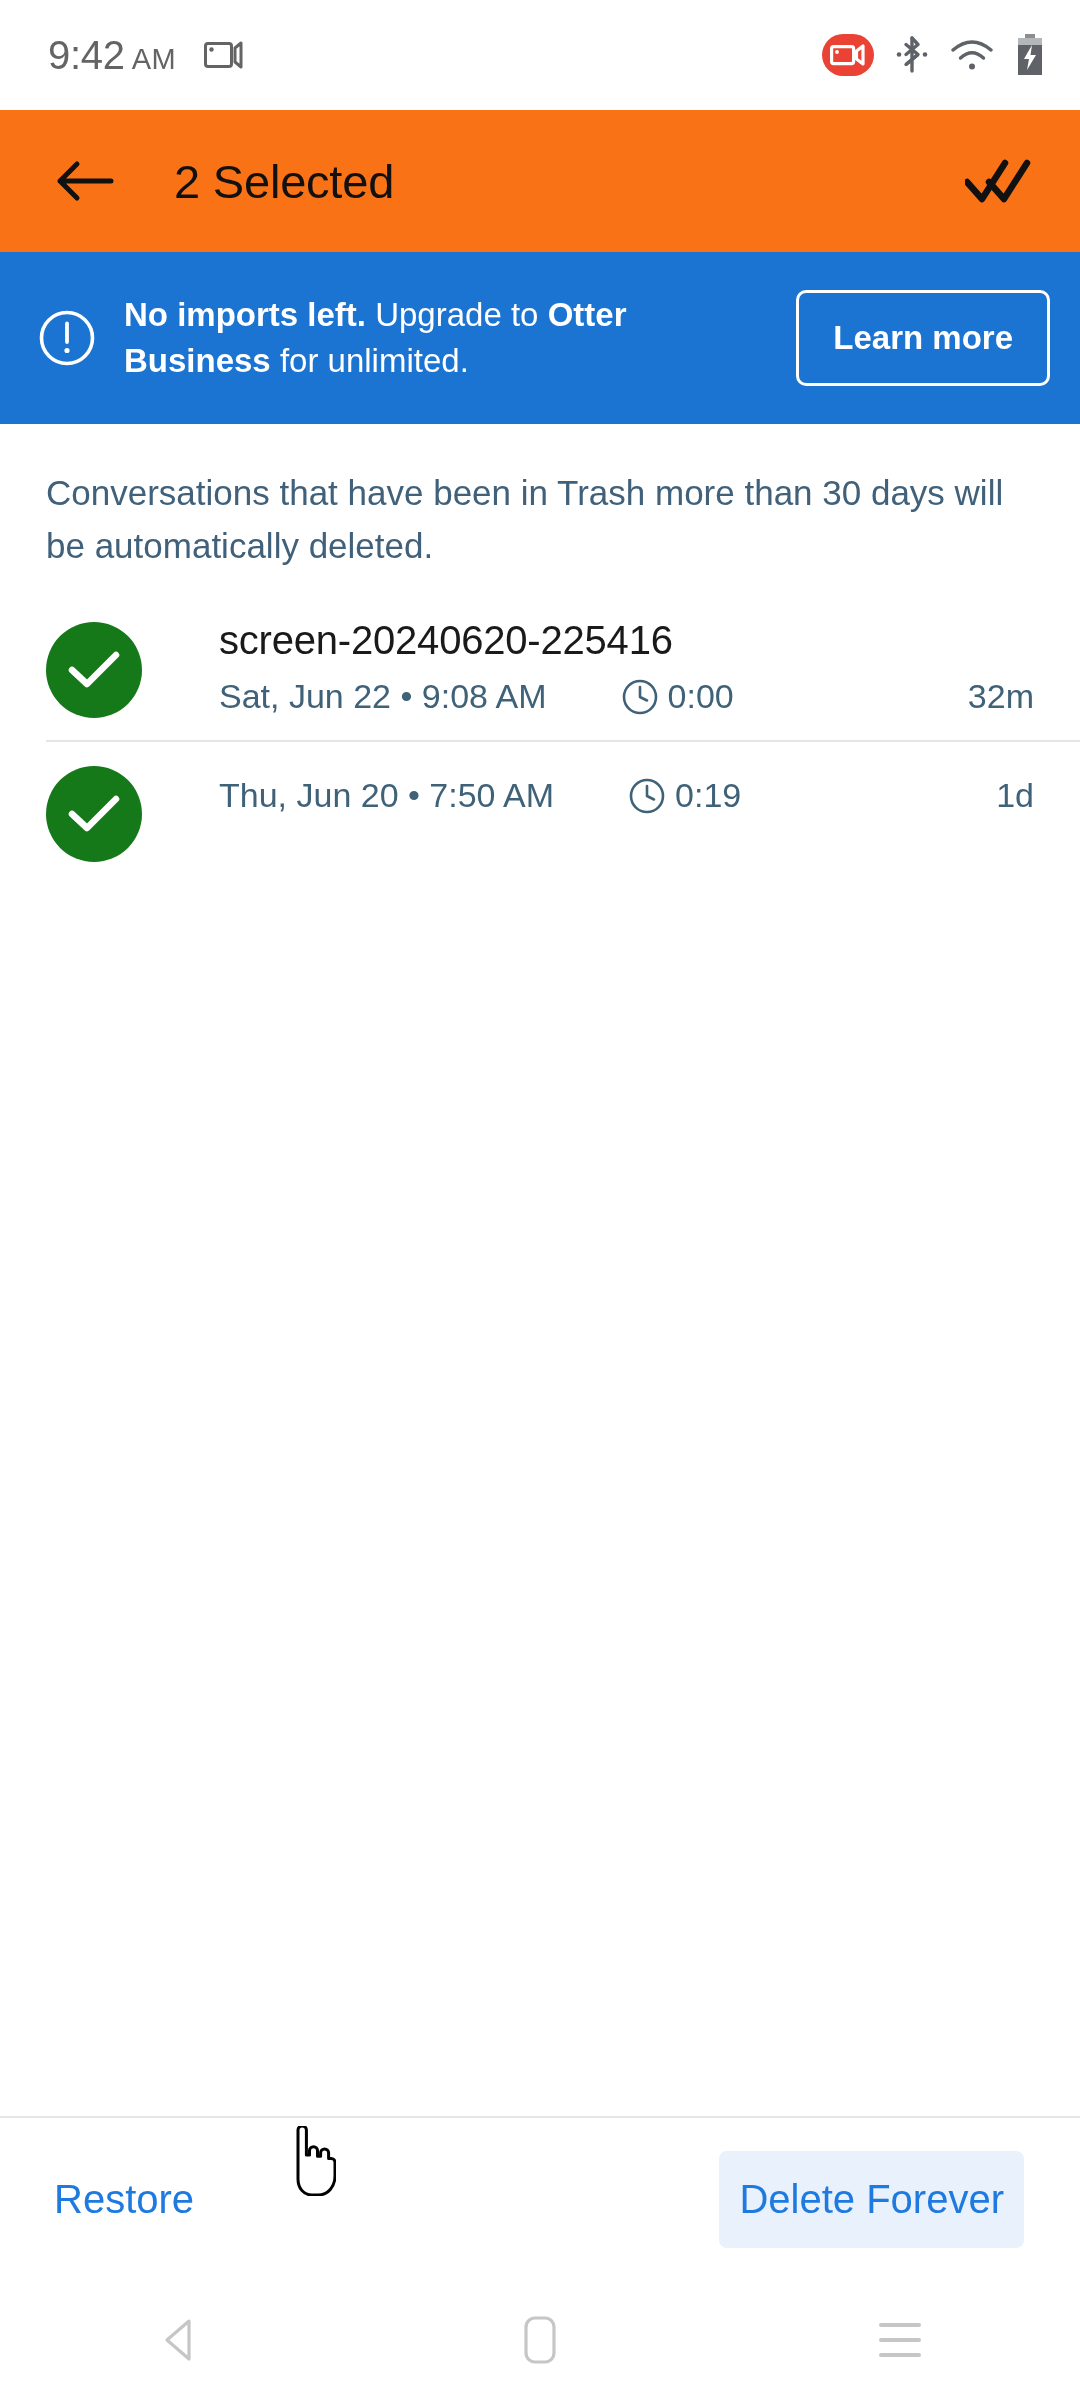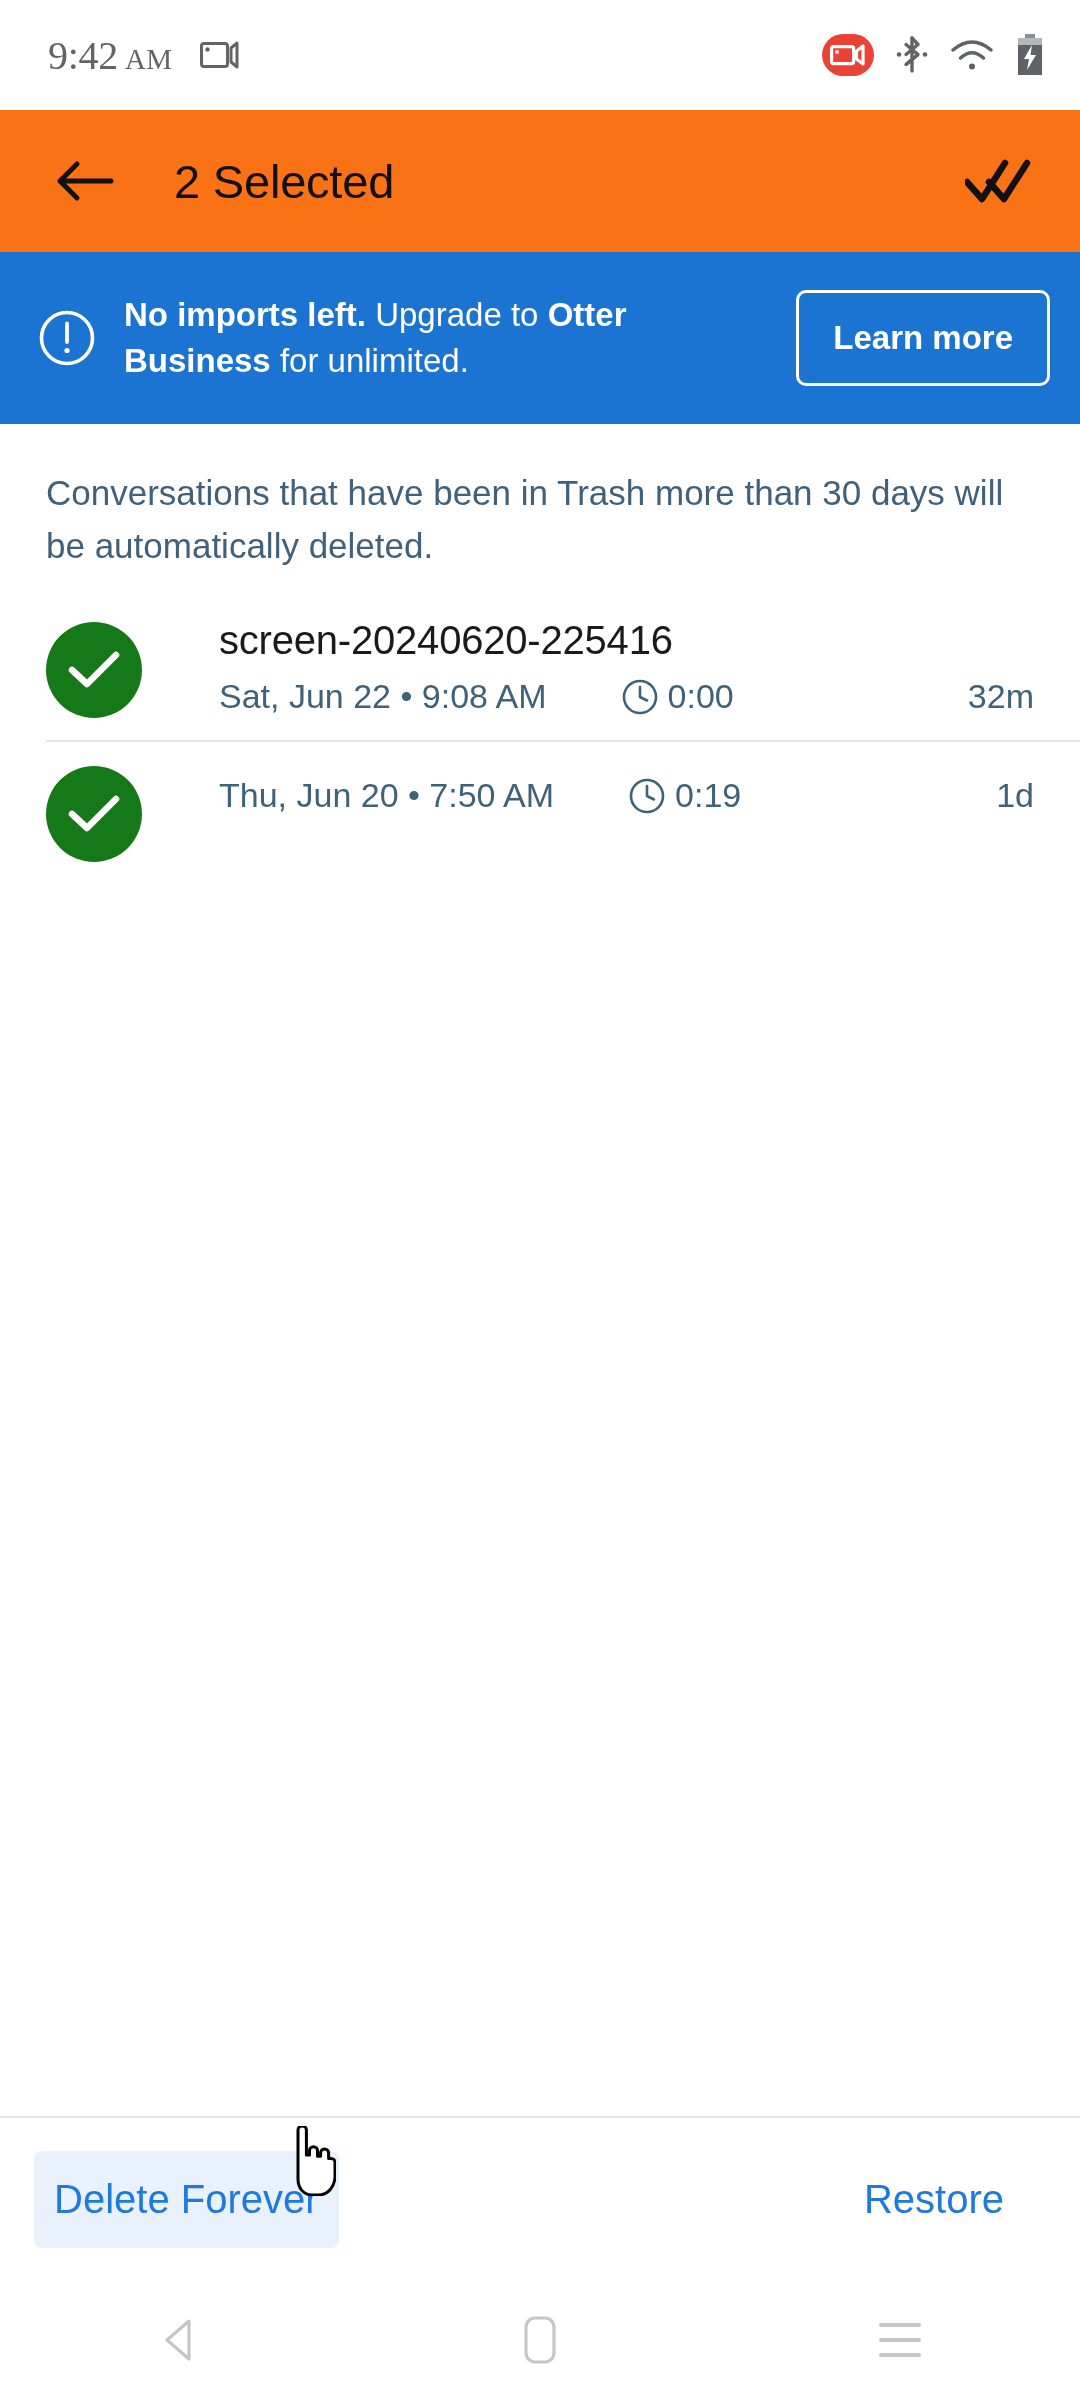--- a/index.html
+++ b/index.html
@@ -22,21 +22,20 @@
 
   
   .status-bar {
     height: 110px;
     flex: 0 0 110px;
     display: flex;
     align-items: center;
     justify-content: space-between;
     padding: 0 36px 0 48px;
     background: #ffffff;
-    font-family: Liberation Serif, serif;
   }
   .status-left {
     display: flex;
     align-items: center;
     gap: 28px;
   }
   .status-time {
     font-size: 40px;
     color: #646464;
     letter-spacing: -0.3px;
@@ -419,22 +418,22 @@
             </span>
             <span class="meta-age">1d</span>
           </div>
         </div>
       </div>
 
     </div>
   </div>
 
   <div class="action-bar">
+    <button class="action-btn">Restore</button>
     <button class="action-btn hovered">Delete Forever</button>
-    <button class="action-btn">Restore</button>
   </div>
 
   <div class="nav-bar">
     <div class="nav-btn">
       <span>
         <svg class="icon-svg" width="42" height="48" viewBox="0 0 42 48">
           <path d="M30 5 L8 24 L30 43 Z" fill="none" stroke="#c6c6c6" stroke-width="3.2" stroke-linejoin="round"></path>
         </svg>
       </span>
     </div>

